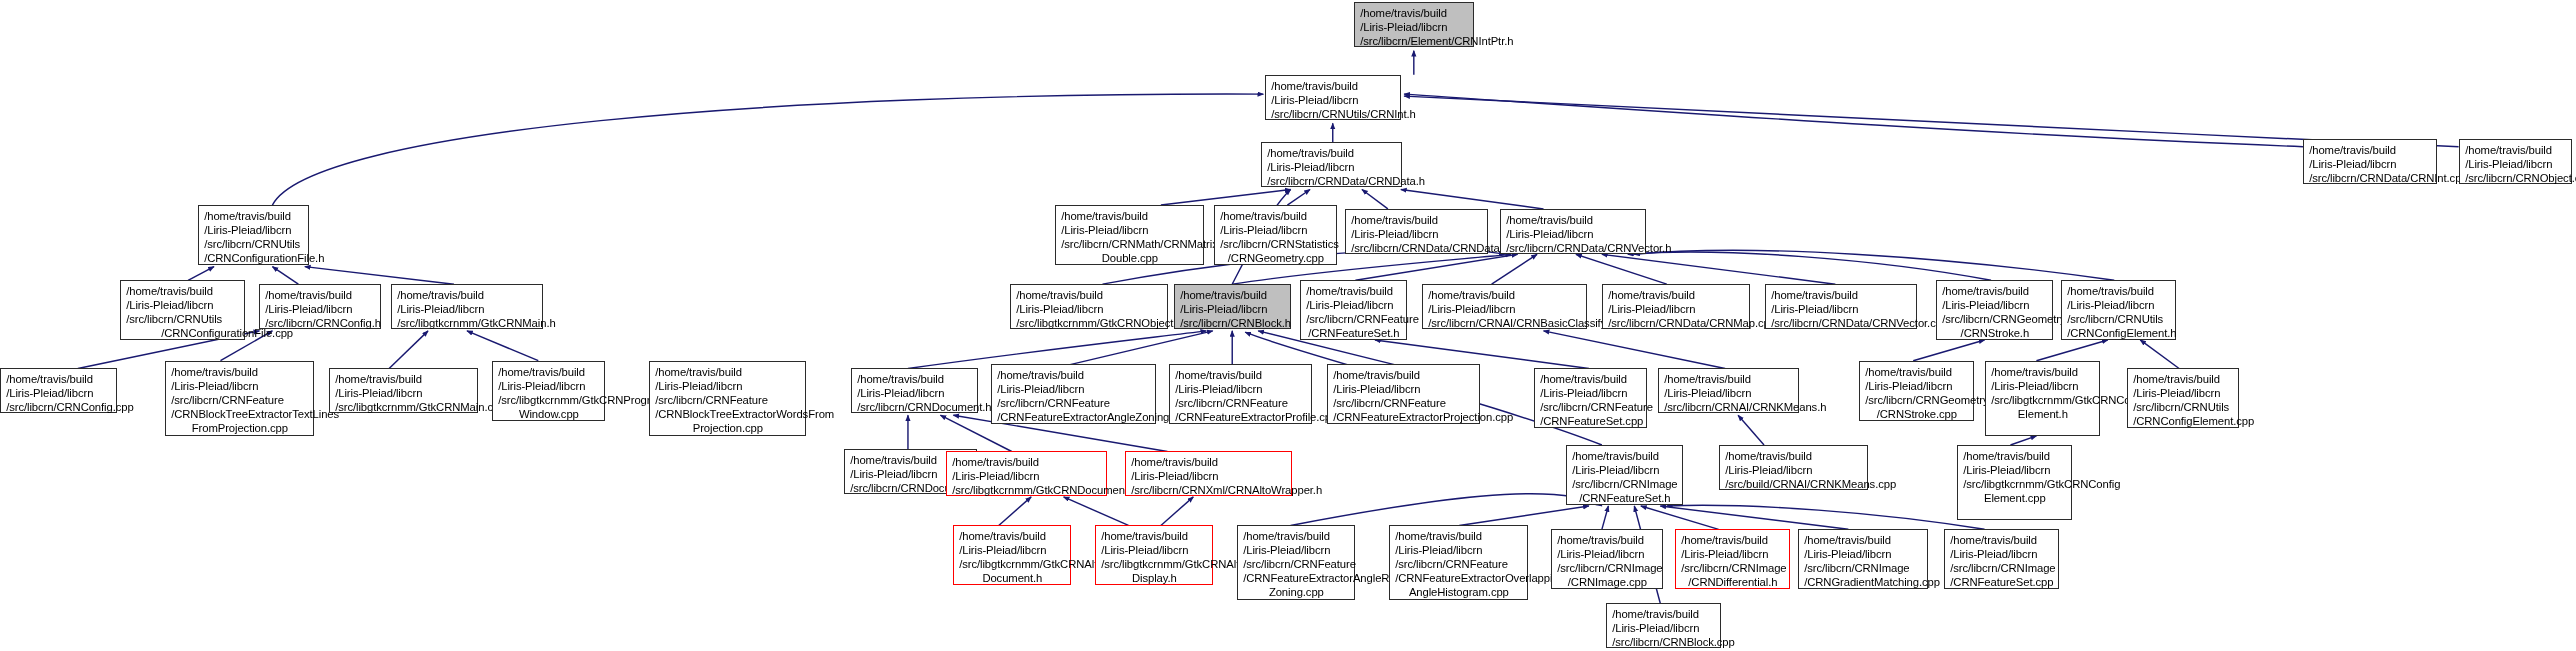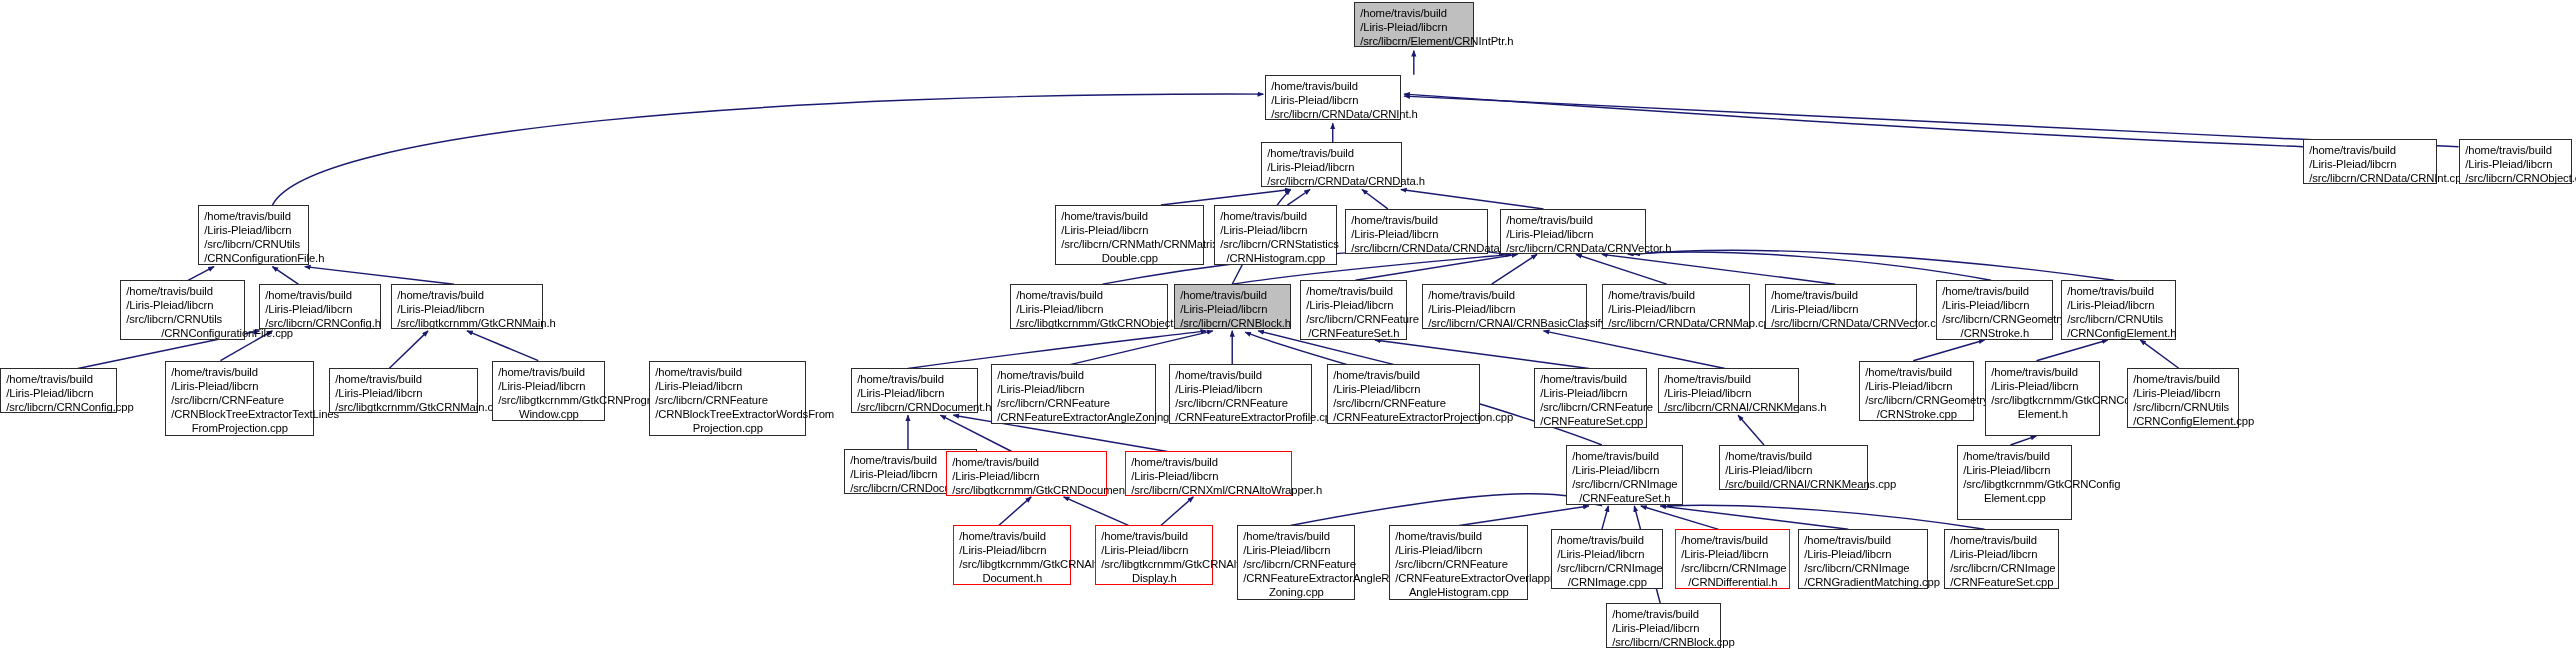--- a/index.html
+++ b/index.html
@@ -105,27 +105,27 @@
         <path d="M 2250,810 L 2450,780" marker-end="url(#arrow)"></path>
         <path d="M 2470,816 L 2480,780" marker-end="url(#arrow)"></path>
         <path d="M 2650,816 L 2530,780" marker-end="url(#arrow)"></path>
         <path d="M 2850,816 L 2560,780" marker-end="url(#arrow)"></path>
         <path d="M 3060,816 C 2900,790 2700,775 2570,780" marker-end="url(#arrow)"></path>
         <path d="M 2560,930 L 2520,780" marker-end="url(#arrow)"></path>
       </g>
   </svg>
   <div id="node-layer">
       <div class="node highlight" style="left: 1354px; top: 1.9px; width: 120px; height: 45px;"><span style="display: block;">/home/travis/build</span><span style="display: block;">/Liris-Pleiad/libcrn</span><span style="display: block;">/src/libcrn/Element/CRNIntPtr.h</span></div>
-      <div class="node" style="left: 1265px; top: 75px; width: 136px; height: 45px;"><span style="display: block;">/home/travis/build</span><span style="display: block;">/Liris-Pleiad/libcrn</span><span style="display: block;">/src/libcrn/CRNData/CRNInt.h</span></div>
+      <div class="node" style="left: 1265px; top: 75px; width: 136px; height: 45px;"><span style="display: block;">/home/travis/build</span><span style="display: block;">/Liris-Pleiad/libcrn</span><span style="display: block;">/src/libcrn/CRNUtils/CRNInt.h</span></div>
       <div class="node" style="left: 1261px; top: 142px; width: 141px; height: 45px;"><span style="display: block;">/home/travis/build</span><span style="display: block;">/Liris-Pleiad/libcrn</span><span style="display: block;">/src/libcrn/CRNData/CRNData.h</span></div>
       <div class="node" style="left: 2303px; top: 139px; width: 134px; height: 45px;"><span style="display: block;">/home/travis/build</span><span style="display: block;">/Liris-Pleiad/libcrn</span><span style="display: block;">/src/libcrn/CRNData/CRNInt.cpp</span></div>
       <div class="node" style="left: 2459px; top: 139px; width: 113px; height: 45px;"><span style="display: block;">/home/travis/build</span><span style="display: block;">/Liris-Pleiad/libcrn</span><span style="display: block;">/src/libcrn/CRNObject.cpp</span></div>
       <div class="node" style="left: 198px; top: 205px; width: 111px; height: 60px;"><span style="display: block;">/home/travis/build</span><span style="display: block;">/Liris-Pleiad/libcrn</span><span style="display: block;">/src/libcrn/CRNUtils</span><span style="display: block;">/CRNConfigurationFile.h</span></div>
       <div class="node" style="left: 1055px; top: 205px; width: 149px; height: 60px;"><span style="display: block;">/home/travis/build</span><span style="display: block;">/Liris-Pleiad/libcrn</span><span style="display: block;">/src/libcrn/CRNMath/CRNMatrix</span><span class="c" style="display: block; ">Double.cpp</span></div>
-      <div class="node" style="left: 1214px; top: 205px; width: 123px; height: 60px;"><span style="display: block;">/home/travis/build</span><span style="display: block;">/Liris-Pleiad/libcrn</span><span style="display: block;">/src/libcrn/CRNStatistics</span><span class="c" style="display: block; text-align: center;">/CRNHistogram.cpp</span></div>
+      <div class="node" style="left: 1214px; top: 205px; width: 123px; height: 60px;"><span style="display: block;">/home/travis/build</span><span style="display: block;">/Liris-Pleiad/libcrn</span><span style="display: block;">/src/libcrn/CRNStatistics</span><span class="c" style="display: block; text-align: center;">/CRNGeometry.cpp</span></div>
       <div class="node" style="left: 1345px; top: 209px; width: 143px; height: 45px;"><span style="display: block;">/home/travis/build</span><span style="display: block;">/Liris-Pleiad/libcrn</span><span style="display: block;">/src/libcrn/CRNData/CRNData.cpp</span></div>
       <div class="node" style="left: 1500px; top: 209px; width: 146px; height: 45px;"><span style="display: block;">/home/travis/build</span><span style="display: block;">/Liris-Pleiad/libcrn</span><span style="display: block;">/src/libcrn/CRNData/CRNVector.h</span></div>
       <div class="node" style="left: 120px; top: 280px; width: 125px; height: 60px;"><span style="display: block;">/home/travis/build</span><span style="display: block;">/Liris-Pleiad/libcrn</span><span style="display: block;">/src/libcrn/CRNUtils</span><span style="display: block; margin-left: 35px;">/CRNConfigurationFile.cpp</span></div>
       <div class="node" style="left: 259px; top: 284px; width: 122px; height: 45px;"><span style="display: block;">/home/travis/build</span><span style="display: block;">/Liris-Pleiad/libcrn</span><span style="display: block;">/src/libcrn/CRNConfig.h</span></div>
       <div class="node" style="left: 391px; top: 284px; width: 152px; height: 45px;"><span style="display: block;">/home/travis/build</span><span style="display: block;">/Liris-Pleiad/libcrn</span><span style="display: block;">/src/libgtkcrnmm/GtkCRNMain.h</span></div>
       <div class="node" style="left: 1010px; top: 284px; width: 158px; height: 45px;"><span style="display: block;">/home/travis/build</span><span style="display: block;">/Liris-Pleiad/libcrn</span><span style="display: block;">/src/libgtkcrnmm/GtkCRNObject.cpp</span></div>
       <div class="node highlight" style="left: 1174px; top: 284px; width: 117px; height: 45px;"><span style="display: block;">/home/travis/build</span><span style="display: block;">/Liris-Pleiad/libcrn</span><span style="display: block;">/src/libcrn/CRNBlock.h</span></div>
       <div class="node" style="left: 1300px; top: 280px; width: 107px; height: 60px;"><span style="display: block;">/home/travis/build</span><span style="display: block;">/Liris-Pleiad/libcrn</span><span style="display: block;">/src/libcrn/CRNFeature</span><span class="c" style="display: block; text-align: center;">/CRNFeatureSet.h</span></div>
       <div class="node" style="left: 1422px; top: 284px; width: 165px; height: 45px;"><span style="display: block;">/home/travis/build</span><span style="display: block;">/Liris-Pleiad/libcrn</span><span style="display: block;">/src/libcrn/CRNAI/CRNBasicClassify.h</span></div>
       <div class="node" style="left: 1602px; top: 284px; width: 148px; height: 45px;"><span style="display: block;">/home/travis/build</span><span style="display: block;">/Liris-Pleiad/libcrn</span><span style="display: block;">/src/libcrn/CRNData/CRNMap.cpp</span></div>

